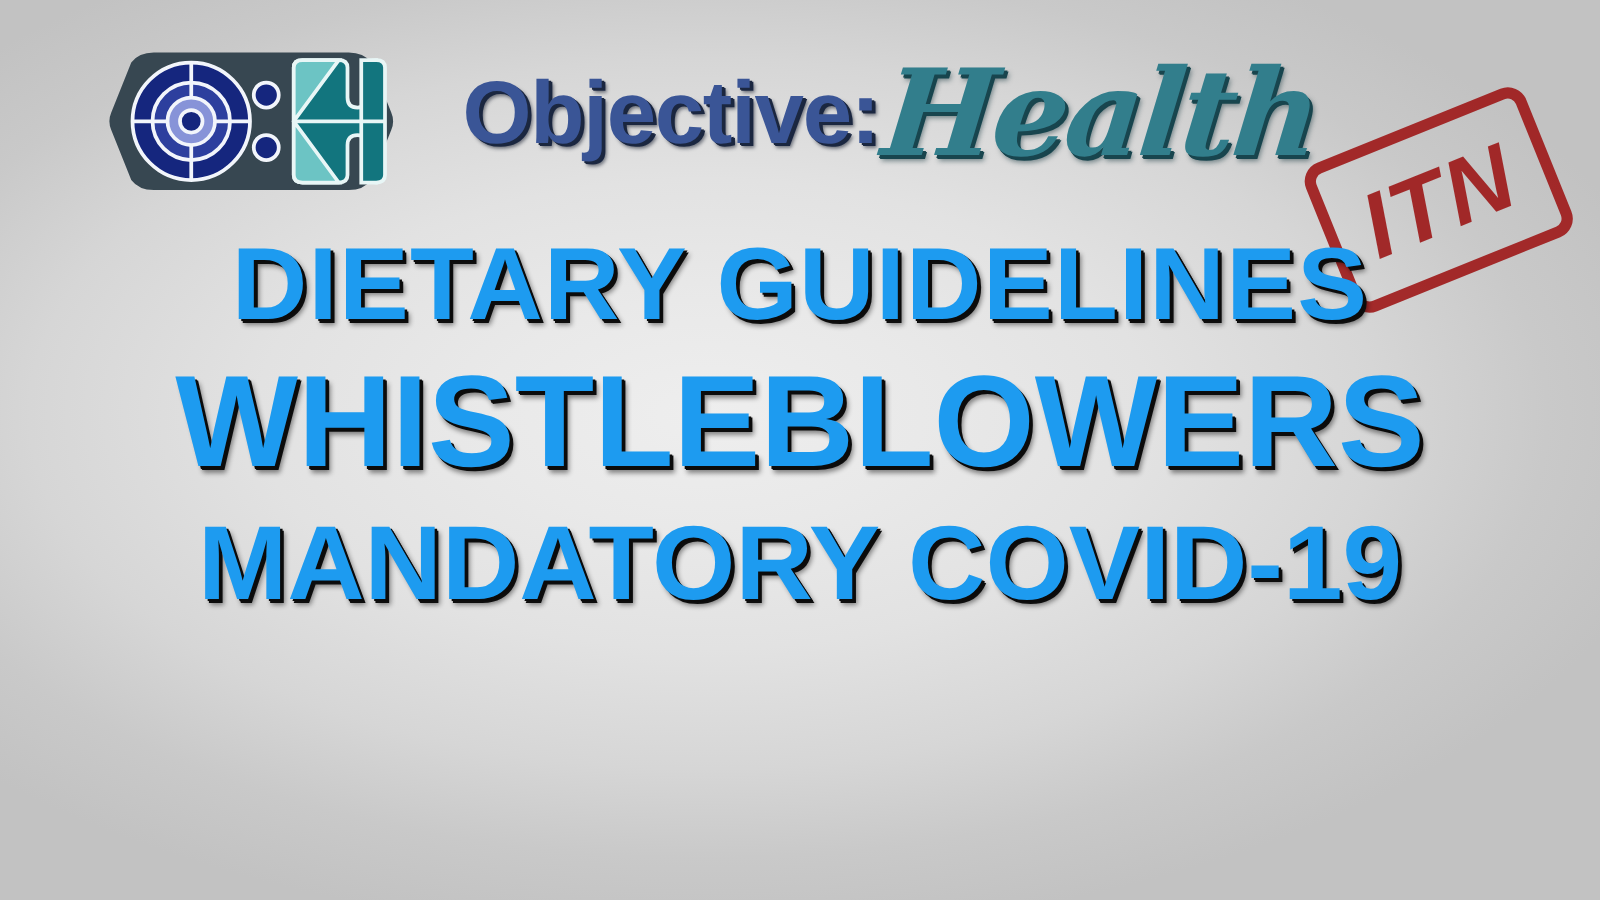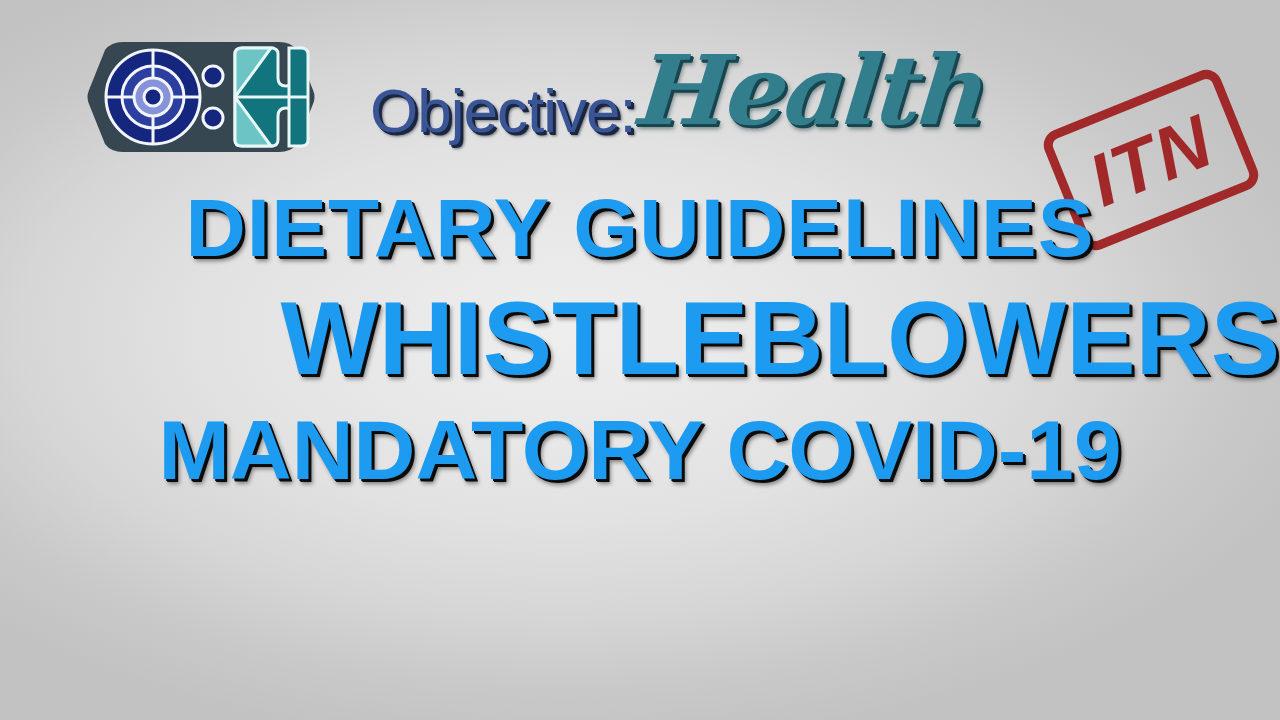--- a/index.html
+++ b/index.html
@@ -52,31 +52,30 @@
   .wordmark {
     position: absolute;
     left: 370px;
     top: 22px;
     height: 110px;
     white-space: nowrap;
   }
   .word-objective {
     display: inline-block;
     font-family: "Liberation Sans", sans-serif;
-    font-weight: normal;
-    font-size: 62px;
+    font-weight: bold;
+    font-size: 71px;
     line-height: 110px;
     letter-spacing: -1px;
     color: #3a5596;
     text-shadow:
       2px 2px 0 #1b2740,
       3px 3px 0 #1b2740,
       4px 4px 3px rgba(20,28,45,0.55);
     vertical-align: top;
-    margin-top: 20px;
   }
   .word-health {
     display: inline-block;
     font-family: "DejaVu Serif", serif;
     font-style: italic;
     font-weight: bold;
     font-size: 96px;
     line-height: 110px;
     letter-spacing: -3px;
     color: #327e8c;
@@ -144,21 +143,20 @@
     font-size: 82px;
     line-height: 104px;
     letter-spacing: 1px;
     transform: scaleX(1.02);
   }
   .headline-2 {
     font-size: 104px;
     line-height: 116px;
     letter-spacing: 0px;
     transform: scaleX(1.0);
-    text-align: right;
   }
   .headline-3 {
     font-size: 84px;
     line-height: 108px;
     letter-spacing: 0px;
     transform: scaleX(1.02);
   }
   .headline-4 {
     font-size: 108px;
     line-height: 120px;

